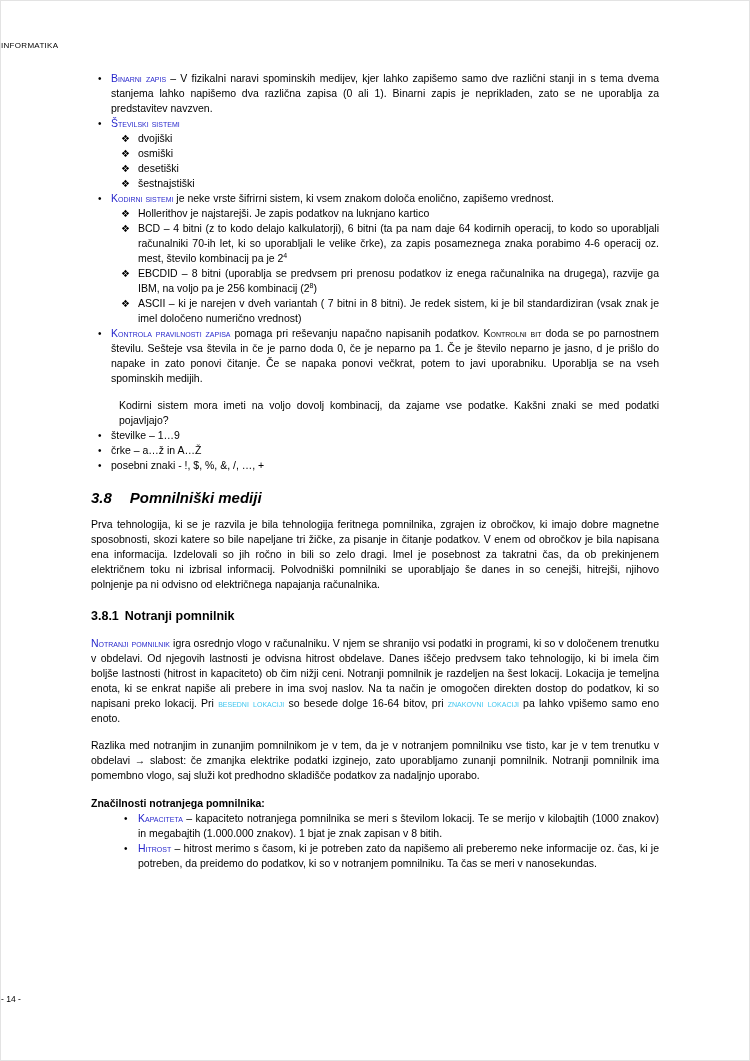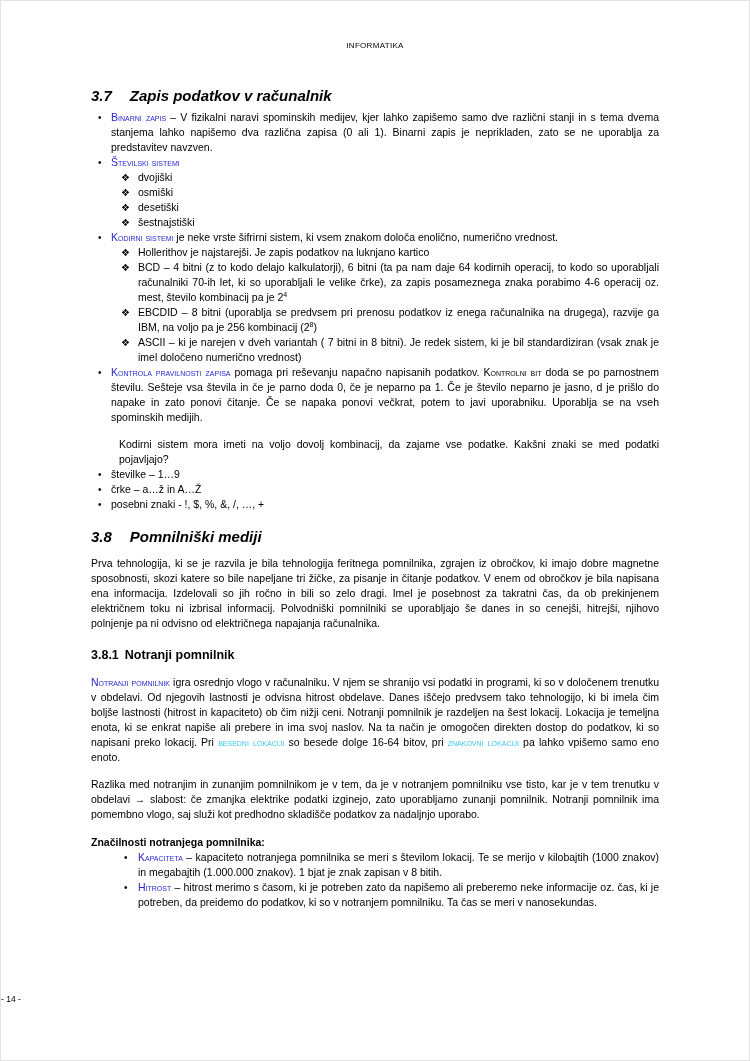--- a/index.html
+++ b/index.html
@@ -12,21 +12,21 @@
     width:750px;height:1061px;
     background:#ffffff;
     border:1px solid #e3e3e3;
     box-sizing:border-box;
     font-family:"Liberation Sans","DejaVu Sans",sans-serif;
     color:#000;
     overflow:hidden;
   }
   .page-header{
     padding-top:40px;
-    text-align:center;
+    text-align:left;
     font-size:8px;
     letter-spacing:.3px;
     color:#000;
   }
   .content{
     margin:0 90px;
     padding-top:21px;
     font-size:10.5px;
     line-height:15px;
   }
@@ -66,21 +66,20 @@
 </style>
 </head>
 <body>
 
 <div class="page">
   <div class="page-header">
     <span>INFORMATIKA</span>
   </div>
 
   <div class="content">
-      <div class="heading1"><span class="h-num">3.7</span><span class="h-title">Zapis podatkov v računalnik</span></div>
       <div class="bullet1">
         <span class="marker">•</span>
         <span class="btext"><span class="seg term-blue">Binarni zapis</span><span class="seg plain"> – V fizikalni naravi spominskih medijev, kjer lahko zapišemo samo dve različni stanji in s tema dvema stanjema lahko napišemo dva različna zapisa (0 ali 1). Binarni zapis je neprikladen, zato se ne uporablja za predstavitev navzven.</span></span>
       </div>
       <div class="bullet1">
         <span class="marker">•</span>
         <span class="btext"><span class="seg term-blue">Številski sistemi</span></span>
       </div>
       <div class="bullet2">
         <span class="marker">❖</span>
@@ -93,21 +92,21 @@
       <div class="bullet2">
         <span class="marker">❖</span>
         <span class="btext"><span class="seg plain">desetiški</span></span>
       </div>
       <div class="bullet2">
         <span class="marker">❖</span>
         <span class="btext"><span class="seg plain">šestnajstiški</span></span>
       </div>
       <div class="bullet1">
         <span class="marker">•</span>
-        <span class="btext"><span class="seg term-blue">Kodirni sistemi</span><span class="seg plain"> je neke vrste šifrirni sistem, ki vsem znakom določa enolično, numerično vrednost.</span></span>
+        <span class="btext"><span class="seg term-blue">Kodirni sistemi</span><span class="seg plain"> je neke vrste šifrirni sistem, ki vsem znakom določa enolično, zapišemo vrednost.</span></span>
       </div>
       <div class="bullet2">
         <span class="marker">❖</span>
         <span class="btext"><span class="seg plain">Hollerithov je najstarejši. Je zapis podatkov na luknjano kartico</span></span>
       </div>
       <div class="bullet2">
         <span class="marker">❖</span>
         <span class="btext"><span class="seg plain">BCD – 4 bitni (z to kodo delajo kalkulatorji), 6 bitni (ta pa nam daje 64 kodirnih operacij, to kodo so uporabljali računalniki 70-ih let, ki so uporabljali le velike črke), za zapis posameznega znaka porabimo 4-6 operacij oz. mest, število kombinacij pa je 2</span><span class="seg sup">4</span></span>
       </div>
       <div class="bullet2">

